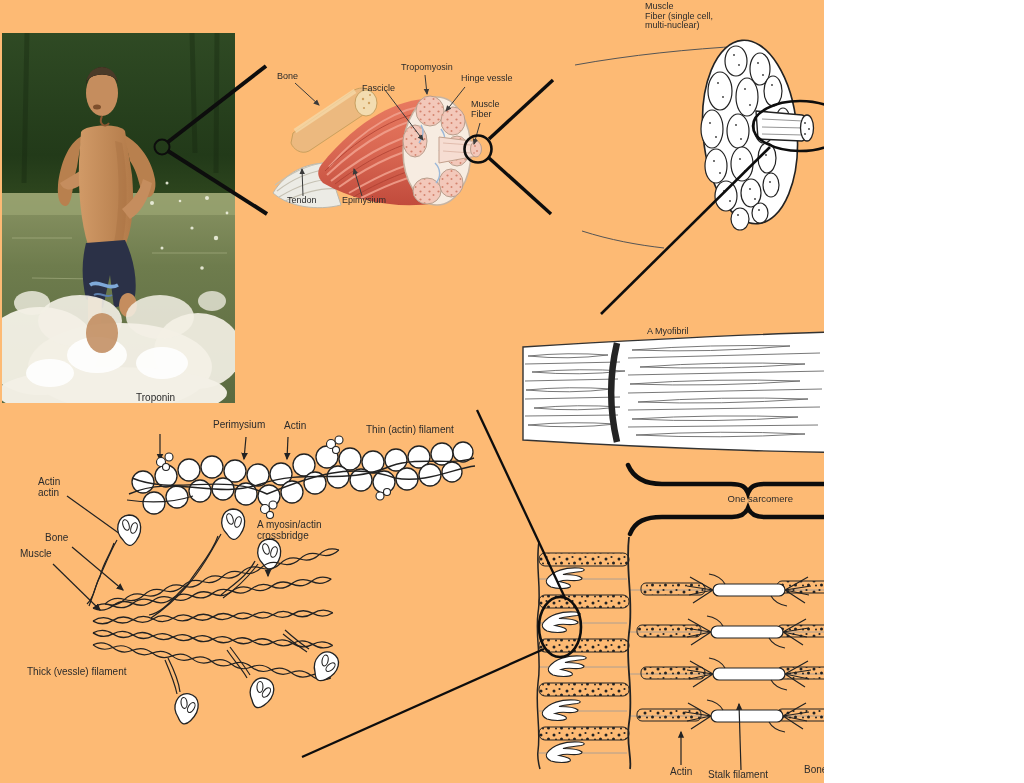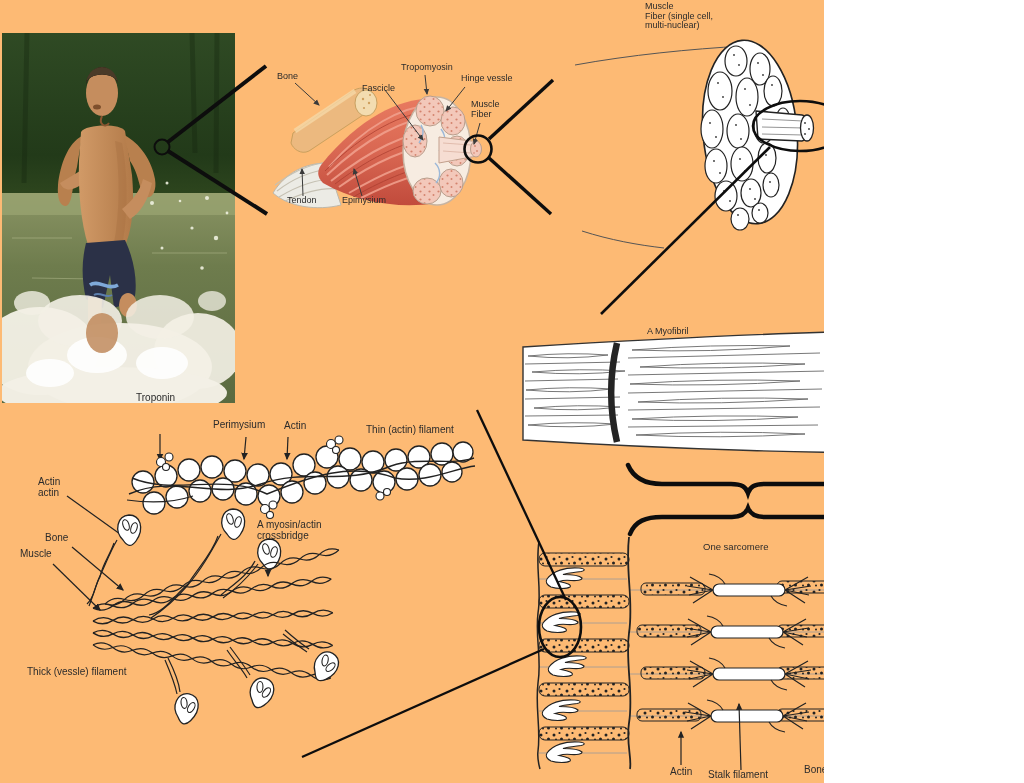--- a/index.html
+++ b/index.html
@@ -1,21 +1,21 @@
 <!DOCTYPE html>
 <html><head>
 <meta charset="utf-8">
 <style>
   html,body{margin:0;padding:0;background:#fff;}
   #stage{position:relative;width:824px;height:783px;background:#fdba74;overflow:hidden;
          font-family:"Liberation Sans","DejaVu Sans",sans-serif;color:#2b2b2b;}
   .abs{position:absolute;}
   .lbl{position:absolute;font-size:10px;line-height:10.5px;color:#2b2b2b;white-space:nowrap;}
   .lbl.small{font-size:9px;line-height:9.5px;}
-  .lbl.center{text-align:left;margin-top:48px;}
+  .lbl.center{text-align:right;}
   svg{display:block;}
 </style>
 </head>
 <body>
 
 <div id="stage">
 
   <svg class="abs" style="left:2px;top:33px" width="233" height="370" viewBox="0 0 233 370">
     <defs>
       <linearGradient id="gTrees" x1="0" y1="0" x2="0" y2="1">

